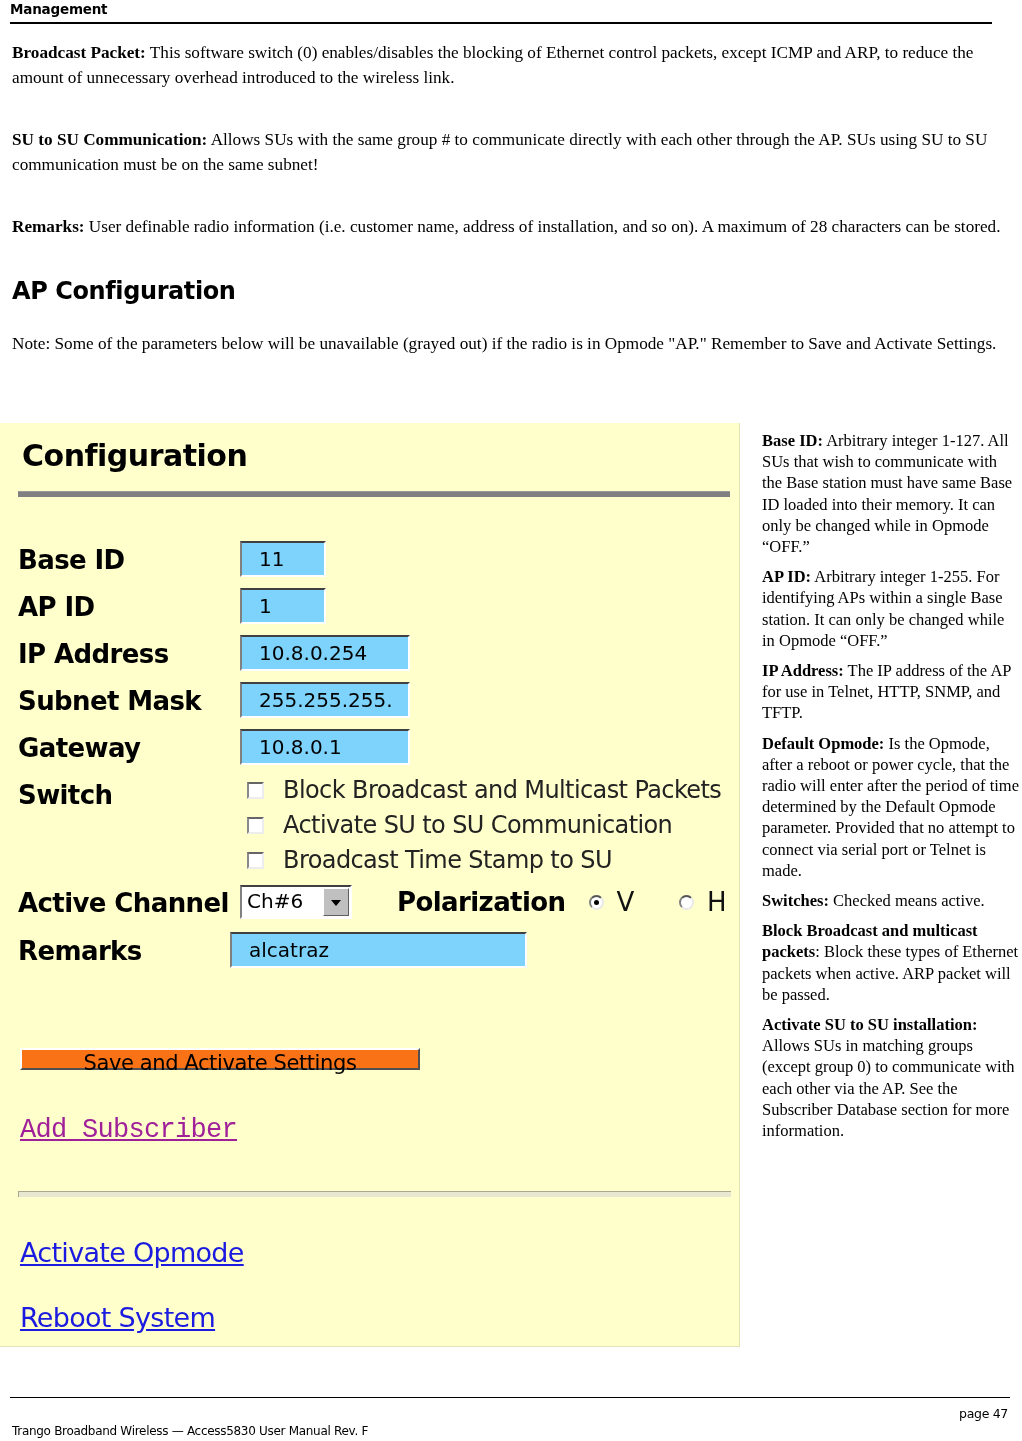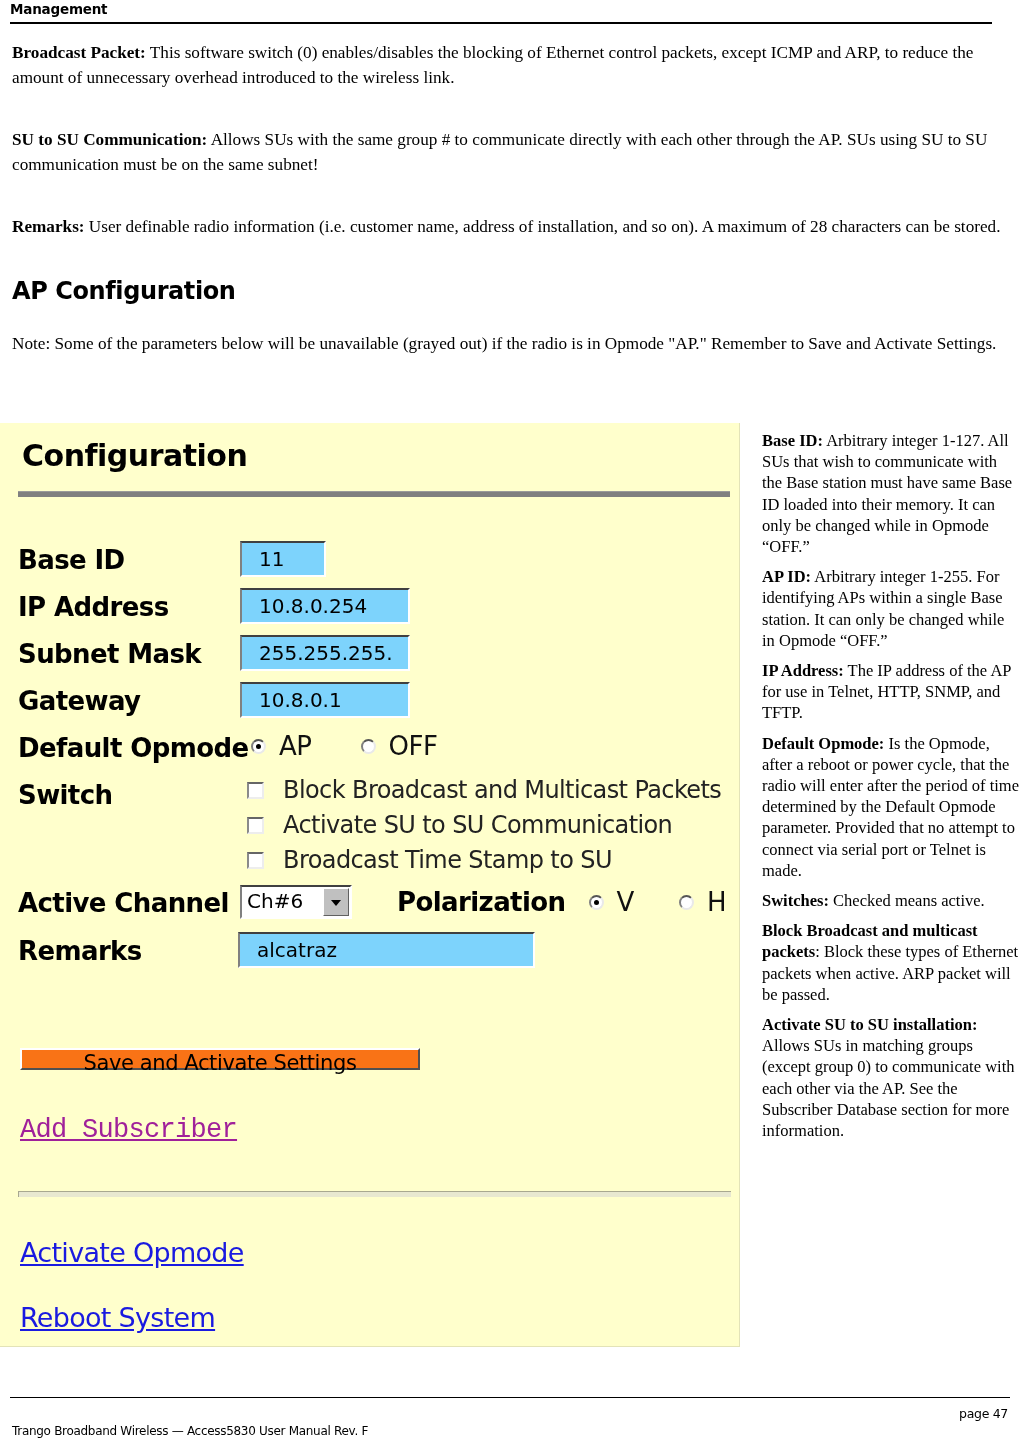--- a/index.html
+++ b/index.html
@@ -370,20 +370,26 @@
 
   <div class="form-grid">
 
     <div class="frow">
       <div class="flabel">Base ID</div>
       <div class="fcontrol">
         <input class="txt w-small" type="text" value="11" style="">
       </div>
     </div>
 
+    <div class="frow">
+      <div class="flabel">AP ID</div>
+      <div class="fcontrol">
+        <input class="txt w-small" type="text" value="1" style="">
+      </div>
+    </div>
 
     <div class="frow">
       <div class="flabel">IP Address</div>
       <div class="fcontrol">
         <input class="txt w-med" type="text" value="10.8.0.254" style="">
       </div>
     </div>
 
     <div class="frow">
       <div class="flabel">Subnet Mask</div>
@@ -392,33 +398,20 @@
       </div>
     </div>
 
     <div class="frow">
       <div class="flabel">Gateway</div>
       <div class="fcontrol">
         <input class="txt w-med" type="text" value="10.8.0.1" style="">
       </div>
     </div>
 
-    <div class="frow">
-      <div class="flabel">Default Opmode</div>
-      <div class="fcontrol" style="left:233px; top:2px;">
-        <span class="radio-wrap">
-          <span class="radio on"></span>
-          <span class="radio-label">AP</span>
-        </span>
-        <span class="radio-wrap">
-          <span class="radio"></span>
-          <span class="radio-label">OFF</span>
-        </span>
-      </div>
-    </div>
 
     <div class="frow" style="height:108px;">
       <div class="flabel">Switch</div>
       <div class="fcontrol" style="left:229px; top:0px;">
         <div class="check-row">
           <span class="checkbox"></span>
           <span class="check-label">Block Broadcast and Multicast Packets</span>
         </div>
         <div class="check-row">
           <span class="checkbox"></span>
@@ -445,21 +438,21 @@
         </span>
         <span class="radio-wrap" style="margin-right:0;">
           <span class="radio"></span>
           <span class="radio-label">H</span>
         </span>
       </div>
     </div>
 
     <div class="frow">
       <div class="flabel">Remarks</div>
-      <div class="fcontrol" style="left:220px; top:0px;">
+      <div class="fcontrol" style="left:212px; top:0px;">
         <input class="txt w-wide" type="text" value="alcatraz" style="">
       </div>
     </div>
   </div>
 
   <button class="btn-save">Save and Activate Settings</button>
 
   <a class="wlink visited" style="left:20px; top:692px;font-family:Liberation Mono, monospace;">Add Subscriber</a>
 
   <div id="cfg-hr2"></div>

